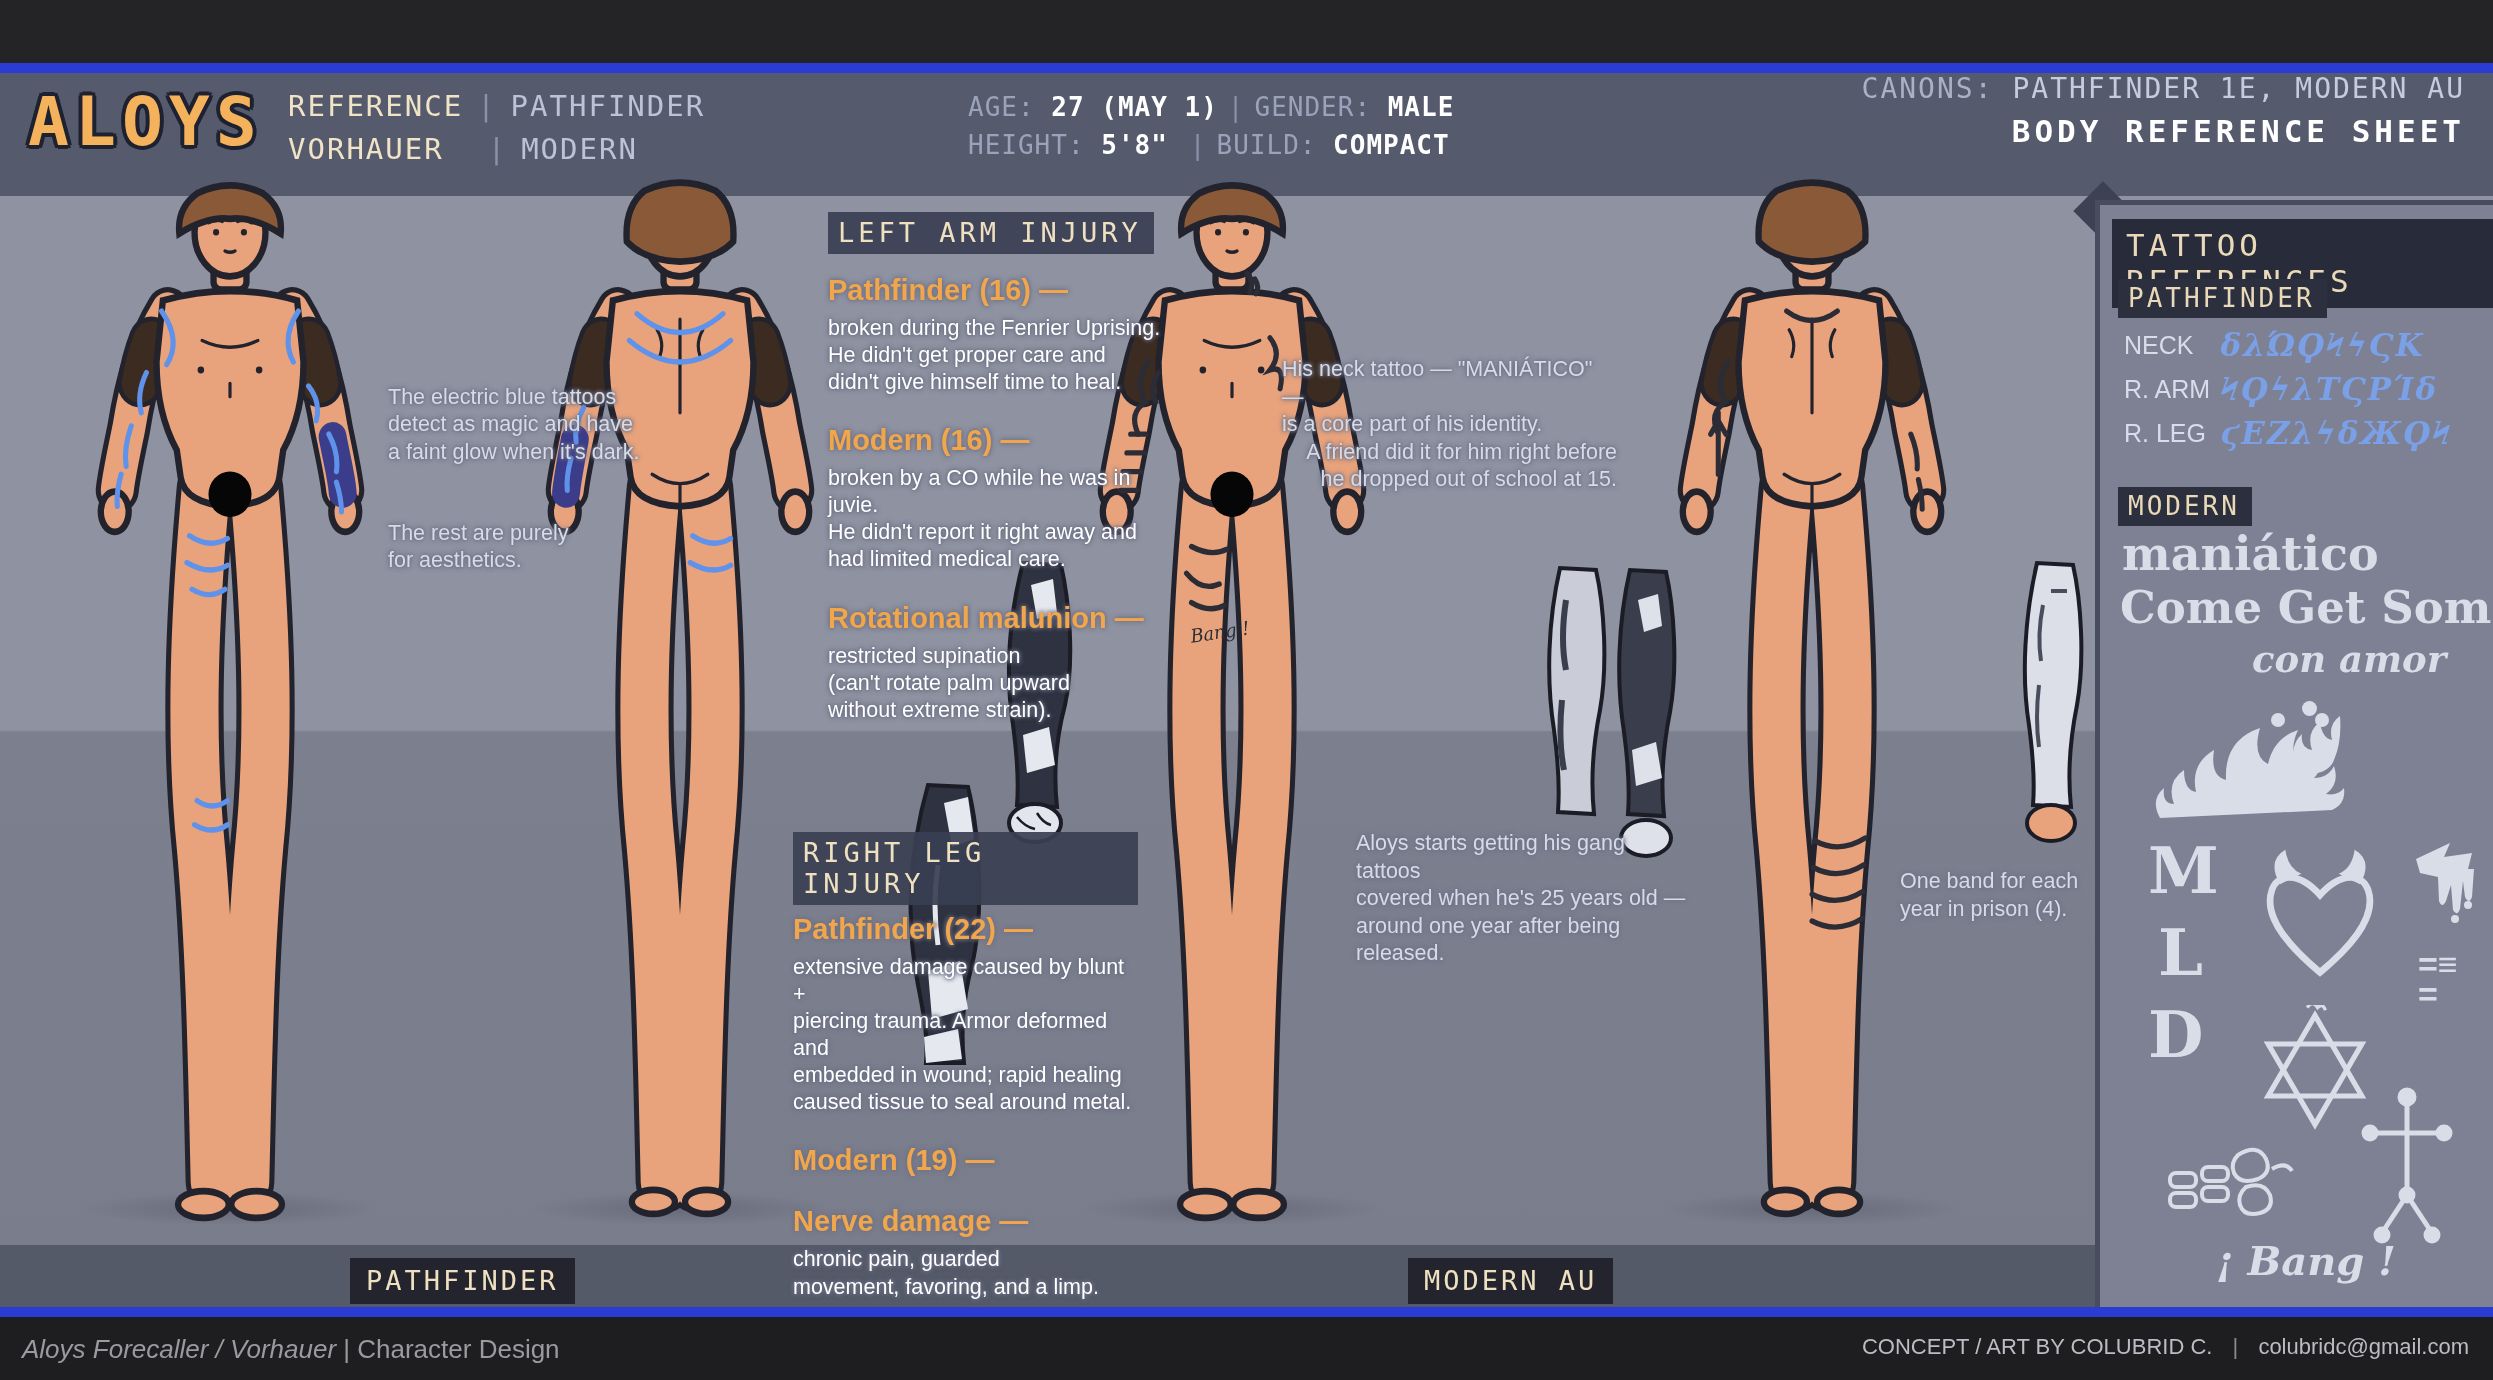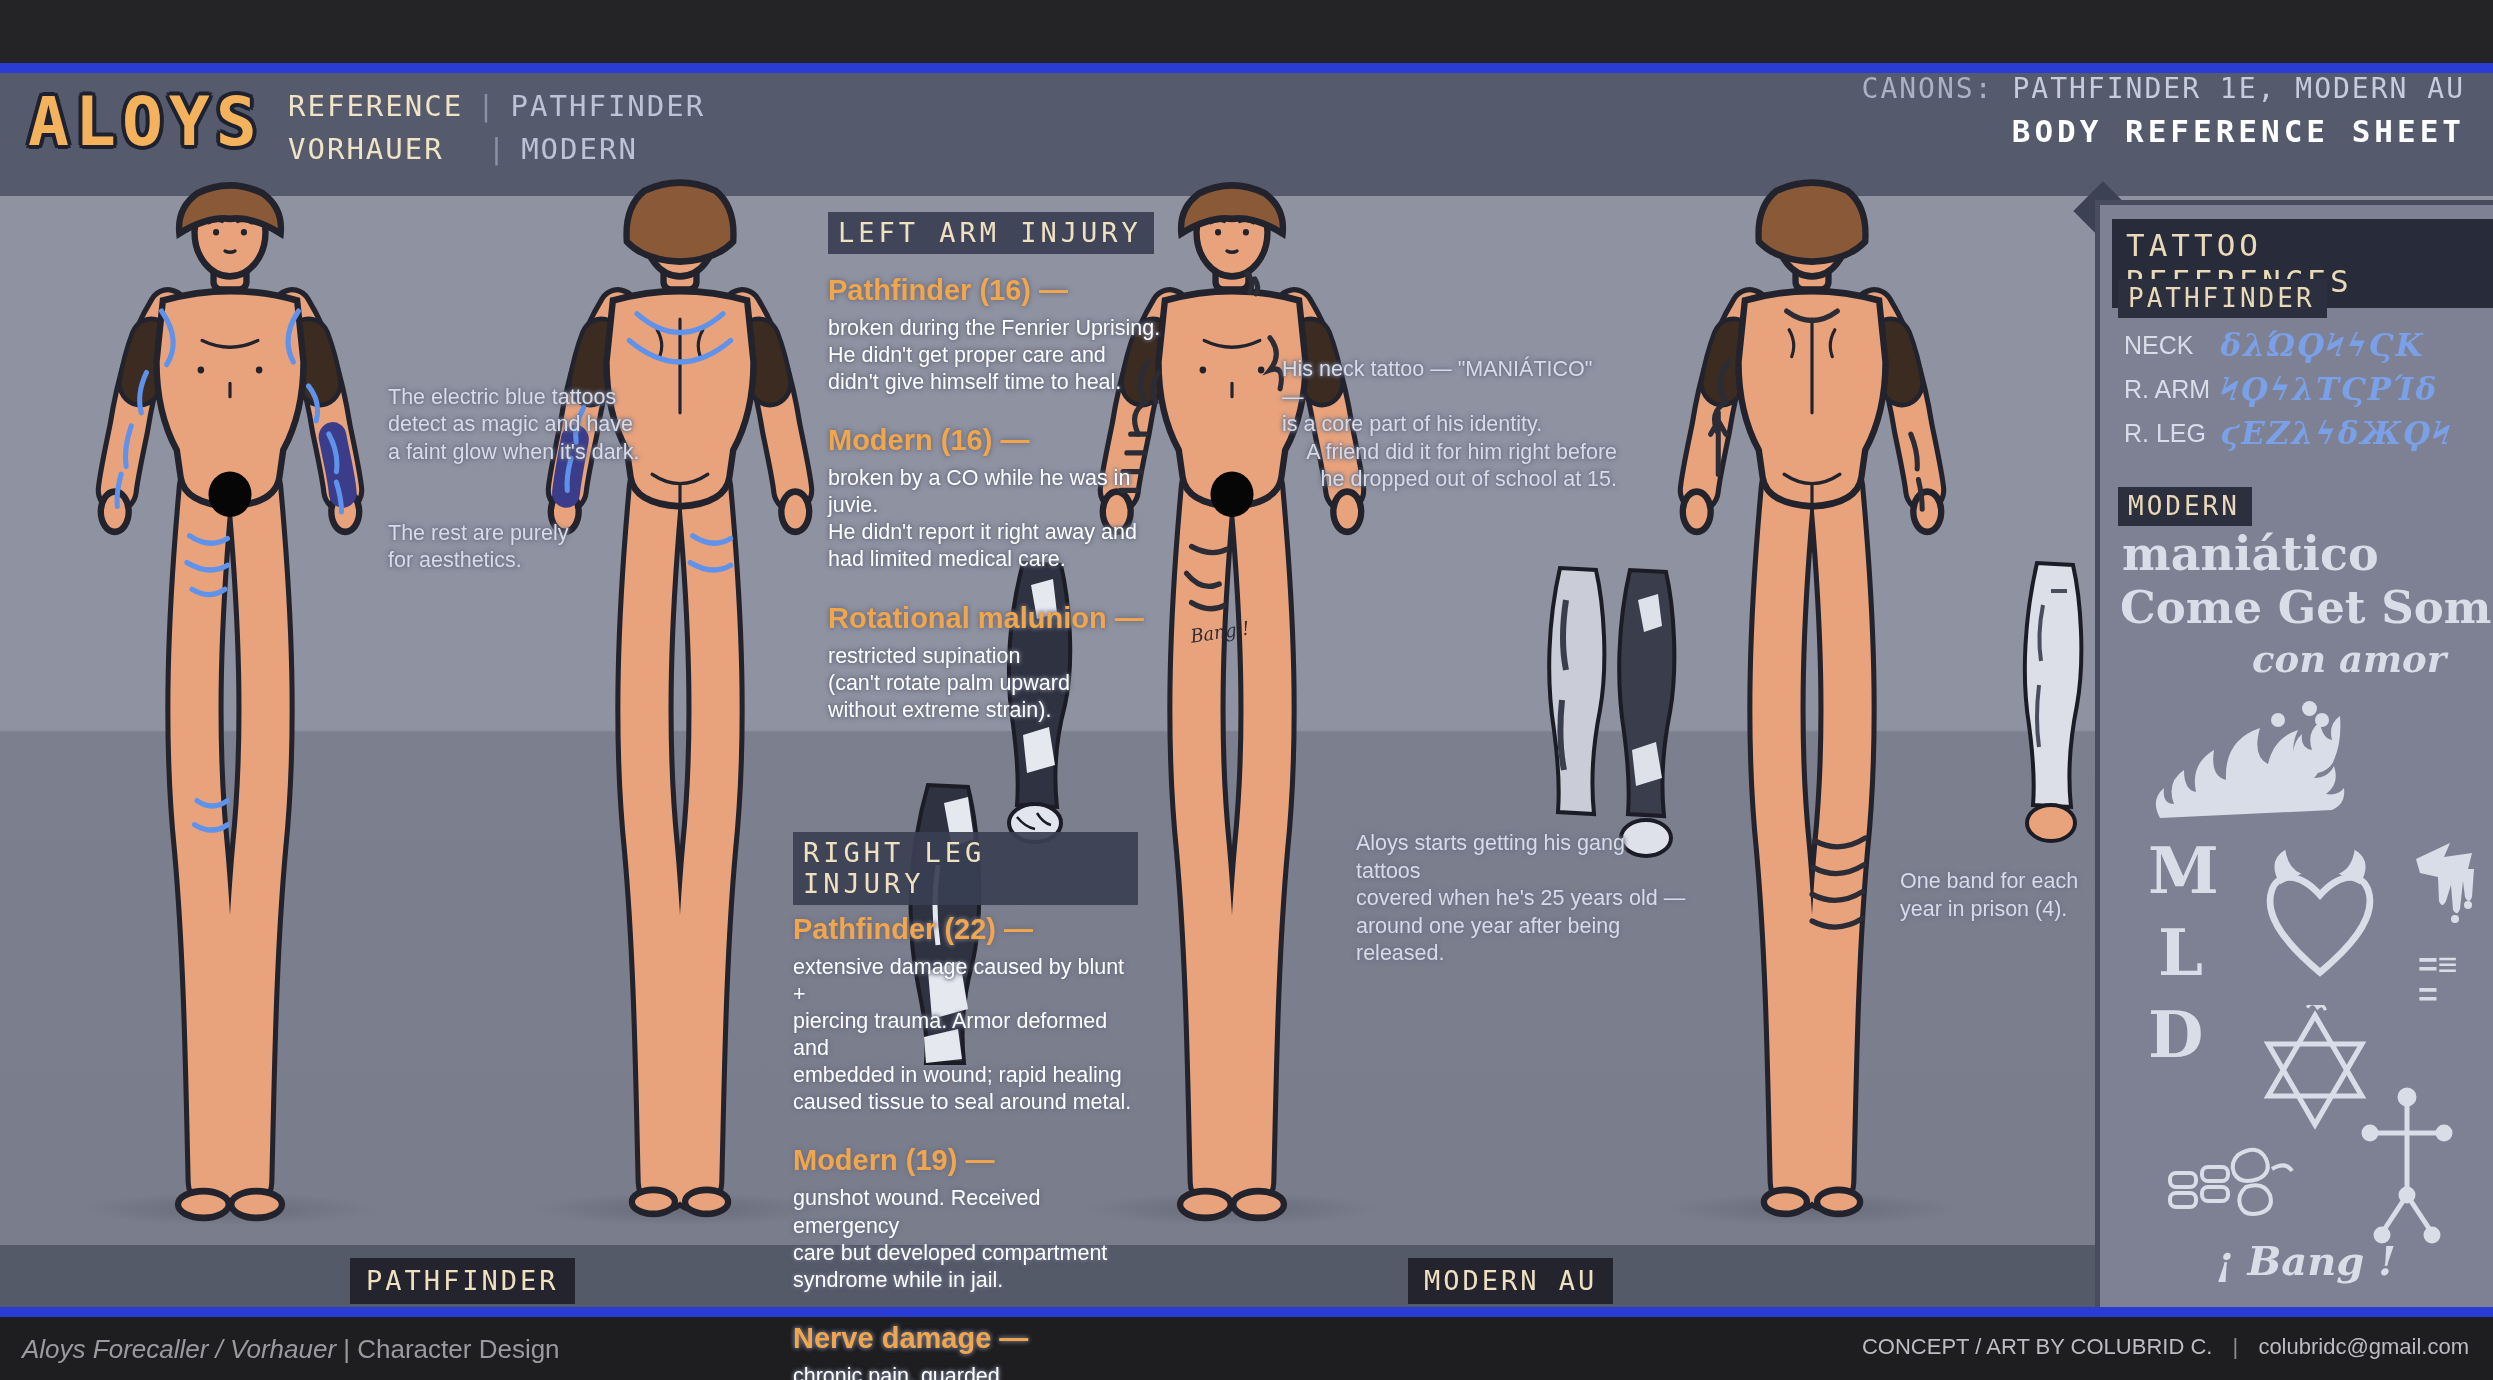--- a/index.html
+++ b/index.html
@@ -176,20 +176,24 @@
   <div class="abs art-area"></div>
   <div class="abs bottom-strip"></div>
   <div class="abs blue-line2"></div>
   <div class="abs footer"></div>
 
   <div class="abs logo mono">ALOYS</div>
   <div class="abs hdr-names mono">
     <div><span class="nm">REFERENCE</span><span class="pipe">|</span><span class="cn">PATHFINDER</span></div>
     <div><span class="nm">VORHAUER</span><span class="pipe" style="padding:0 14px 0 44px">|</span><span class="cn">MODERN</span></div>
   </div>
+  <div class="abs hdr-stats mono">
+    <div><span class="lb">AGE:</span> <span class="vl">27 (MAY 1)</span><span class="pipe">|</span><span class="lb">GENDER:</span> <span class="vl">MALE</span></div>
+    <div><span class="lb">HEIGHT:</span> <span class="vl">5'8"</span><span class="pipe" style="padding:0 10px 0 22px">|</span><span class="lb">BUILD:</span> <span class="vl">COMPACT</span></div>
+  </div>
   <div class="abs hdr-right mono">
     <div class="canons"><span class="lb">CANONS:</span> <span>PATHFINDER 1E, MODERN AU</span></div>
     <div class="sheet">BODY REFERENCE SHEET</div>
   </div>
 
   <div class="shadow" style="left:80px;top:1192px;width:300px;"></div>
   <div class="shadow" style="left:530px;top:1192px;width:300px;"></div>
   <div class="shadow" style="left:1082px;top:1192px;width:300px;"></div>
   <div class="shadow" style="left:1662px;top:1192px;width:300px;"></div>
 
@@ -302,23 +306,20 @@
   </div>
 
   <div class="abs injury" style="left:793px;top:832px">
     <div class="title mono">RIGHT LEG INJURY</div>
     <div class="hd" style="margin-top:8px">Pathfinder (22) —</div>
     <div class="bd pre">extensive damage caused by blunt +
 piercing trauma. Armor deformed and
 embedded in wound; rapid healing
 caused tissue to seal around metal.</div>
     <div class="hd" style="margin-top:28px">Modern (19) —</div>
-    <div class="bd pre">gunshot wound. Received emergency
-care but developed compartment
-syndrome while in jail.</div>
     <div class="hd" style="margin-top:28px">Nerve damage —</div>
     <div class="bd pre">chronic pain, guarded
 movement, favoring, and a limp.</div>
   </div>
 
   <div class="abs panel-notch"></div>
   <div class="abs panel">
     <div class="title-band mono">TATTOO REFERENCES</div>
     <div class="sub-band mono" style="left:18px;top:74px">PATHFINDER</div>
 

